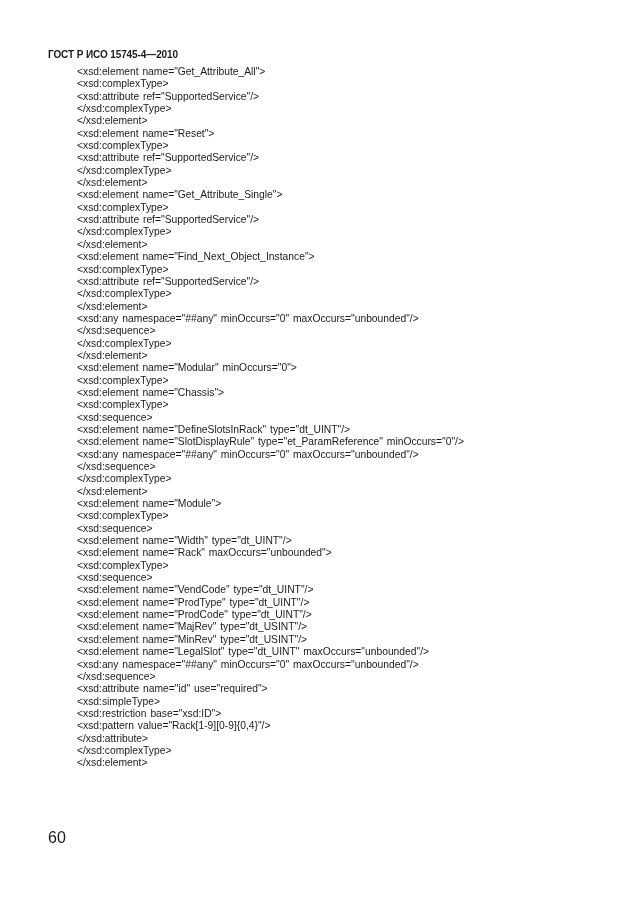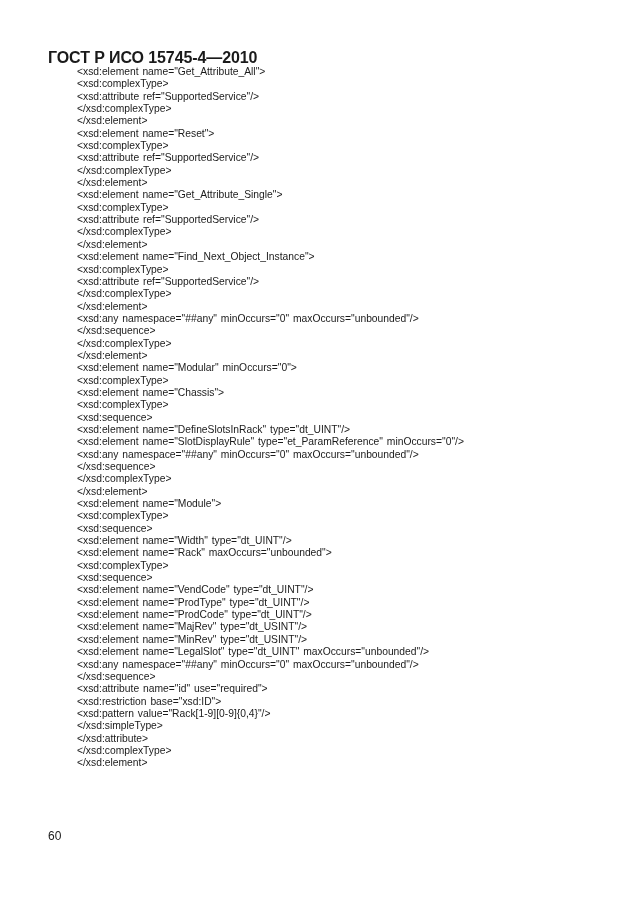--- a/index.html
+++ b/index.html
@@ -1,23 +1,23 @@
 <!DOCTYPE html>
 <html><head>
   <meta charset="utf-8">
   <style>
     html, body { margin: 0; padding: 0; background: #ffffff; }
     body { width: 630px; height: 913px; position: relative; overflow: hidden;
            font-family: "Liberation Sans", sans-serif; color: #1a1a1a; }
-    .header { position: absolute; left: 48px; top: 49px; font-size: 16px; font-weight: bold;
+    .header { position: absolute; left: 48px; top: 49px; font-size: 10px; font-weight: bold;
               letter-spacing: -0.1px; }
     .code { position: absolute; left: 77px; top: 66px; font-size: 10.3px; line-height: 12.35px;
             word-spacing: 1px; }
     .code div { white-space: pre; }
-    .page-num { position: absolute; left: 48px; top: 829px; font-size: 12px; }
+    .page-num { position: absolute; left: 48px; top: 829px; font-size: 16px; }
   </style>
 </head>
 <body>
 
 <div class="header">ГОСТ Р ИСО 15745-4—2010</div>
 
 <div class="code" id="code">
     <div>&lt;xsd:element name="Get_Attribute_All"&gt;</div>
     <div>&lt;xsd:complexType&gt;</div>
     <div>&lt;xsd:attribute ref="SupportedService"/&gt;</div>
@@ -62,21 +62,21 @@
     <div>&lt;xsd:sequence&gt;</div>
     <div>&lt;xsd:element name="VendCode" type="dt_UINT"/&gt;</div>
     <div>&lt;xsd:element name="ProdType" type="dt_UINT"/&gt;</div>
     <div>&lt;xsd:element name="ProdCode" type="dt_UINT"/&gt;</div>
     <div>&lt;xsd:element name="MajRev" type="dt_USINT"/&gt;</div>
     <div>&lt;xsd:element name="MinRev" type="dt_USINT"/&gt;</div>
     <div>&lt;xsd:element name="LegalSlot" type="dt_UINT" maxOccurs="unbounded"/&gt;</div>
     <div>&lt;xsd:any namespace="##any" minOccurs="0" maxOccurs="unbounded"/&gt;</div>
     <div>&lt;/xsd:sequence&gt;</div>
     <div>&lt;xsd:attribute name="id" use="required"&gt;</div>
+    <div>&lt;xsd:simpleType&gt;</div>
     <div>&lt;xsd:restriction base="xsd:ID"&gt;</div>
     <div>&lt;xsd:pattern value="Rack[1-9][0-9]{0,4}"/&gt;</div>
-    <div>&lt;/xsd:simpleType&gt;</div>
     <div>&lt;/xsd:attribute&gt;</div>
     <div>&lt;/xsd:complexType&gt;</div>
     <div>&lt;/xsd:element&gt;</div>
   </div>
 
 <div class="page-num">60</div>
 
 </body></html>

